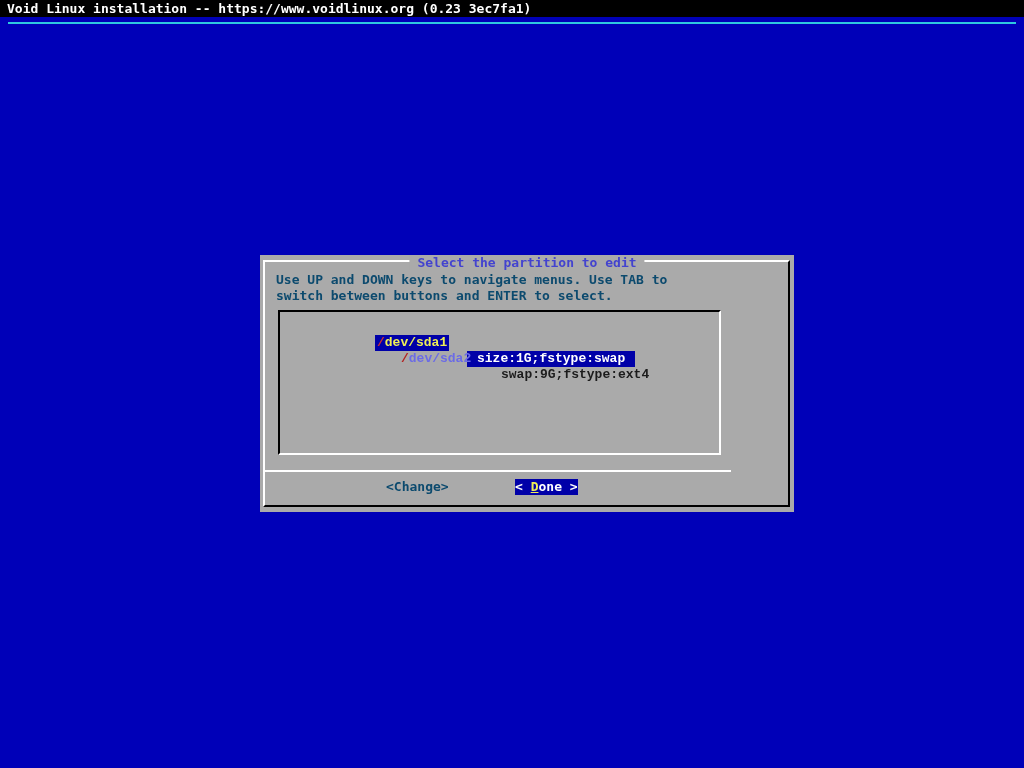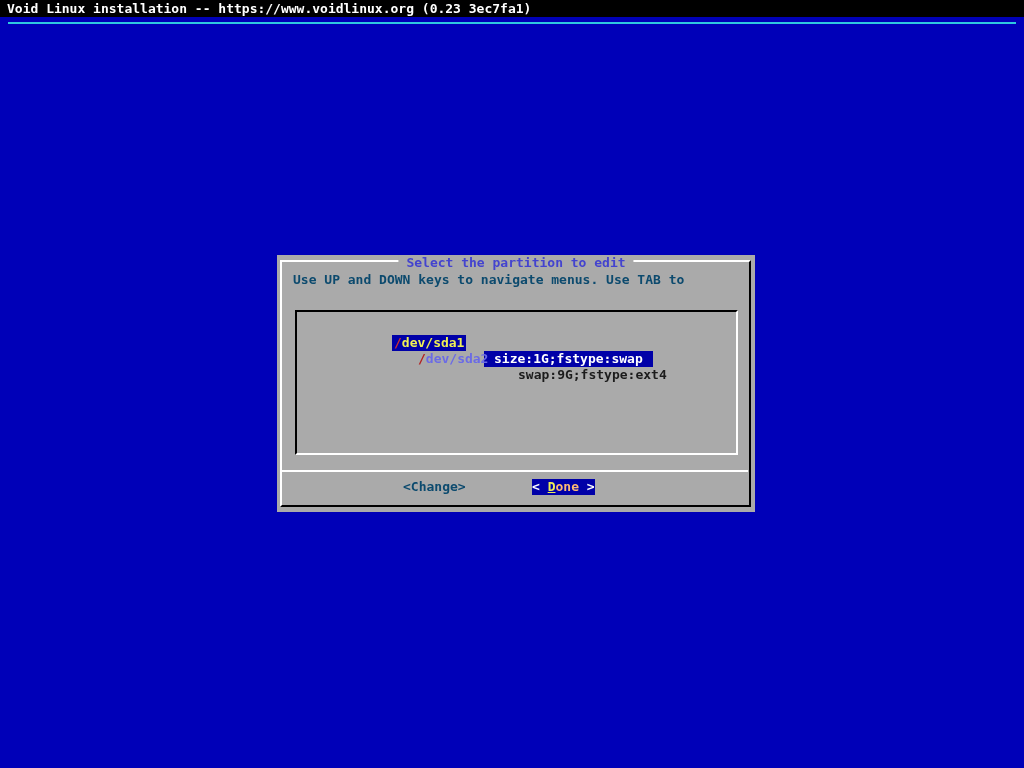--- a/index.html
+++ b/index.html
@@ -14,21 +14,21 @@
     position:absolute;left:0;top:0;width:1024px;height:17px;
     background:#000;color:#fff;line-height:17px;padding-left:16px;
   }
   .topbar-text{position:absolute;left:7px;top:0;white-space:pre;}
   .backtitle-line{
     position:absolute;left:8px;top:22px;width:1008px;height:2px;
     background:#2fc8e0;
   }
   
   .dialog{
-    position:absolute;left:277px;top:255px;width:478px;height:257px;
+    position:absolute;left:260px;top:255px;width:534px;height:257px;
     background:#aaaaaa;
   }
   .dialog-frame{
     position:absolute;left:3px;top:5px;right:4px;bottom:5px;
     border-top:2px solid #ffffff;border-left:2px solid #ffffff;
     border-right:2px solid #000000;border-bottom:2px solid #000000;
   }
   .dialog-title{
     position:absolute;top:0;left:50%;transform:translateX(-50%);
     height:15px;line-height:15px;padding:0 8px;background:#aaaaaa;
@@ -38,21 +38,21 @@
     position:absolute;left:16px;top:17px;color:#0c4a6e;
     line-height:16px;white-space:pre;z-index:1;
   }
   
   .listbox{
     position:absolute;left:18px;top:55px;width:443px;height:145px;
     box-sizing:border-box;
     border-top:2px solid #000000;border-left:2px solid #000000;
     border-right:2px solid #ffffff;border-bottom:2px solid #ffffff;
   }
-  .menu-row{position:absolute;left:0;right:0;height:16px;line-height:16px;white-space:pre;}
+  .menu-row{position:absolute;left:0;right:0;height:16px;line-height:16px;white-space:pre;font-family:Liberation Mono, monospace;}
   .menu-row .tag{position:absolute;left:95px;padding:0 2px;}
   .menu-row .desc{position:absolute;left:187px;padding:0 10px;}
   .row-0{top:7px;}
   .row-1{top:23px;margin-left:24px;}
   .menu-row.selected .tag,
   .menu-row.selected .desc{background:#0000a8;}
   .row-0 .tag-hot{color:#d03030;}
   .row-0 .tag-rest{color:#efef55;}
   .row-0 .desc{color:#ffffff;}
   .row-1 .tag-hot{color:#b42020;}
@@ -61,34 +61,34 @@
   
   .btn-separator{
     position:absolute;left:5px;top:215px;width:466px;height:2px;background:#ffffff;
   }
   .btn{
     position:absolute;top:224px;height:16px;line-height:16px;white-space:pre;
   }
   .btn-change{left:126px;color:#0c4a6e;}
   .btn-done{left:255px;background:#0000a8;color:#ffffff;}
   .btn-done .hotkey{color:#efef55;text-decoration:underline;}
-  .btn-done .label-rest{color:#fdba74;}
+  .btn-done .label-rest{color:#ffffff;}
 </style>
 </head>
 <body>
 
 <div class="topbar">
   <span class="topbar-text">Void Linux installation -- https://www.voidlinux.org (0.23 3ec7fa1)</span>
 </div>
 <div class="backtitle-line"></div>
 
 <div class="dialog">
   <div class="dialog-frame"></div>
   <div class="dialog-title">Select the partition to edit</div>
-  <div class="instructions"><span>Use UP and DOWN keys to navigate menus. Use TAB to</span><br></div>
+  <div class="instructions"><span>Use UP and DOWN keys to navigate menus. Use TAB to</span><br><span>switch between buttons and ENTER to select.</span></div>
 
   <div class="listbox">
     <div class="menu-row row-0 selected">
       <span class="tag"><span class="tag-hot">/</span><span class="tag-rest">dev/sda1</span></span>
       <span class="desc">size:1G;fstype:swap</span>
     </div>
     <div class="menu-row row-1">
       <span class="tag"><span class="tag-hot">/</span><span class="tag-rest">dev/sda2</span></span>
       <span class="desc">swap:9G;fstype:ext4</span>
     </div>

